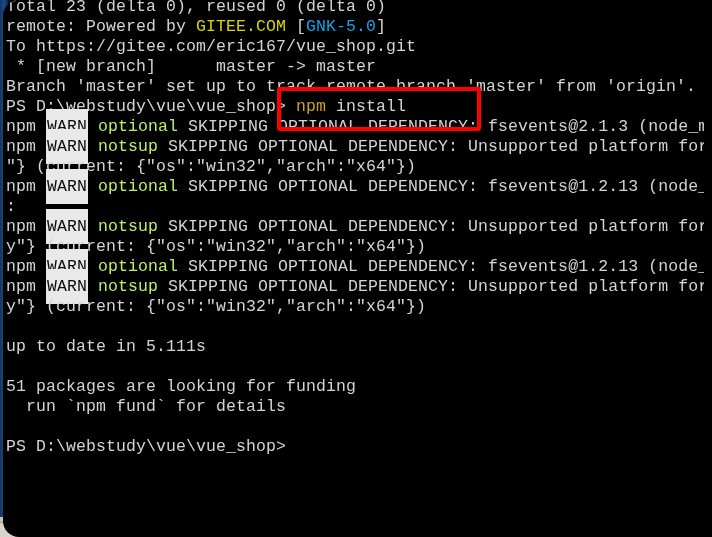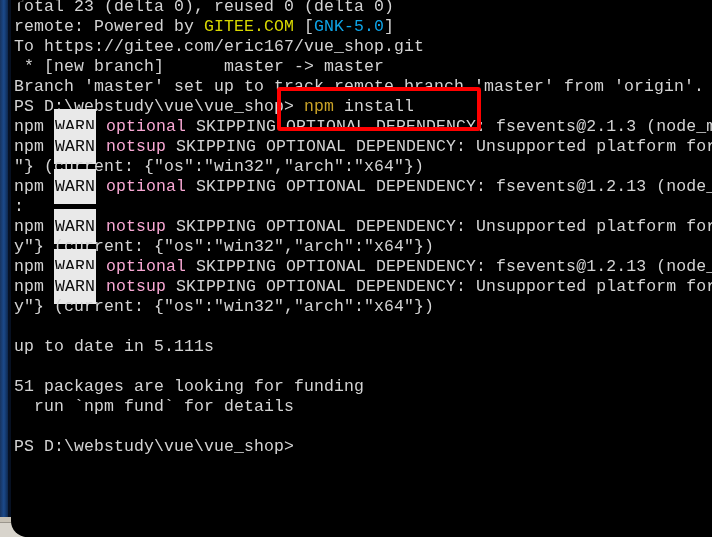--- a/index.html
+++ b/index.html
@@ -43,21 +43,21 @@
     border-right: 1px solid #9b968d;
   }
   #resize-grip-shade {
     position: absolute;
     left: 0px; bottom: 14px;
     width: 24px; height: 6px;
     background: #c8c2b6;
   }
   #screen {
     position: absolute;
-    left: 11px;
+    left: 3px;
     top: 0;
     width: 701px;
     height: 537px;
     background: #000000;
     overflow: hidden;
     border-radius: 16px;
   }
   #console-lines {
     position: absolute;
     left: 3px;
@@ -70,21 +70,21 @@
     color: #d6d6d6;
   }
   .line {
     height: 20px;
     white-space: pre;
   }
   .w  { color: #d4d4d4; }
   .yellow { color: #d8d800; }
   .cmdyellow { color: #c9a227; }
   .magenta { color: #0ea5e9; }
-  .darkblue { color: #f9a8d4; }
+  .darkblue { color: #bef264; }
   .warn {
     background: #e9e9e9;
     color: #0a0a0a;
     padding: 8px 1px;
   }
   
   #red-highlight-box {
     position: absolute;
     left: 277px;
     top: 87px;

